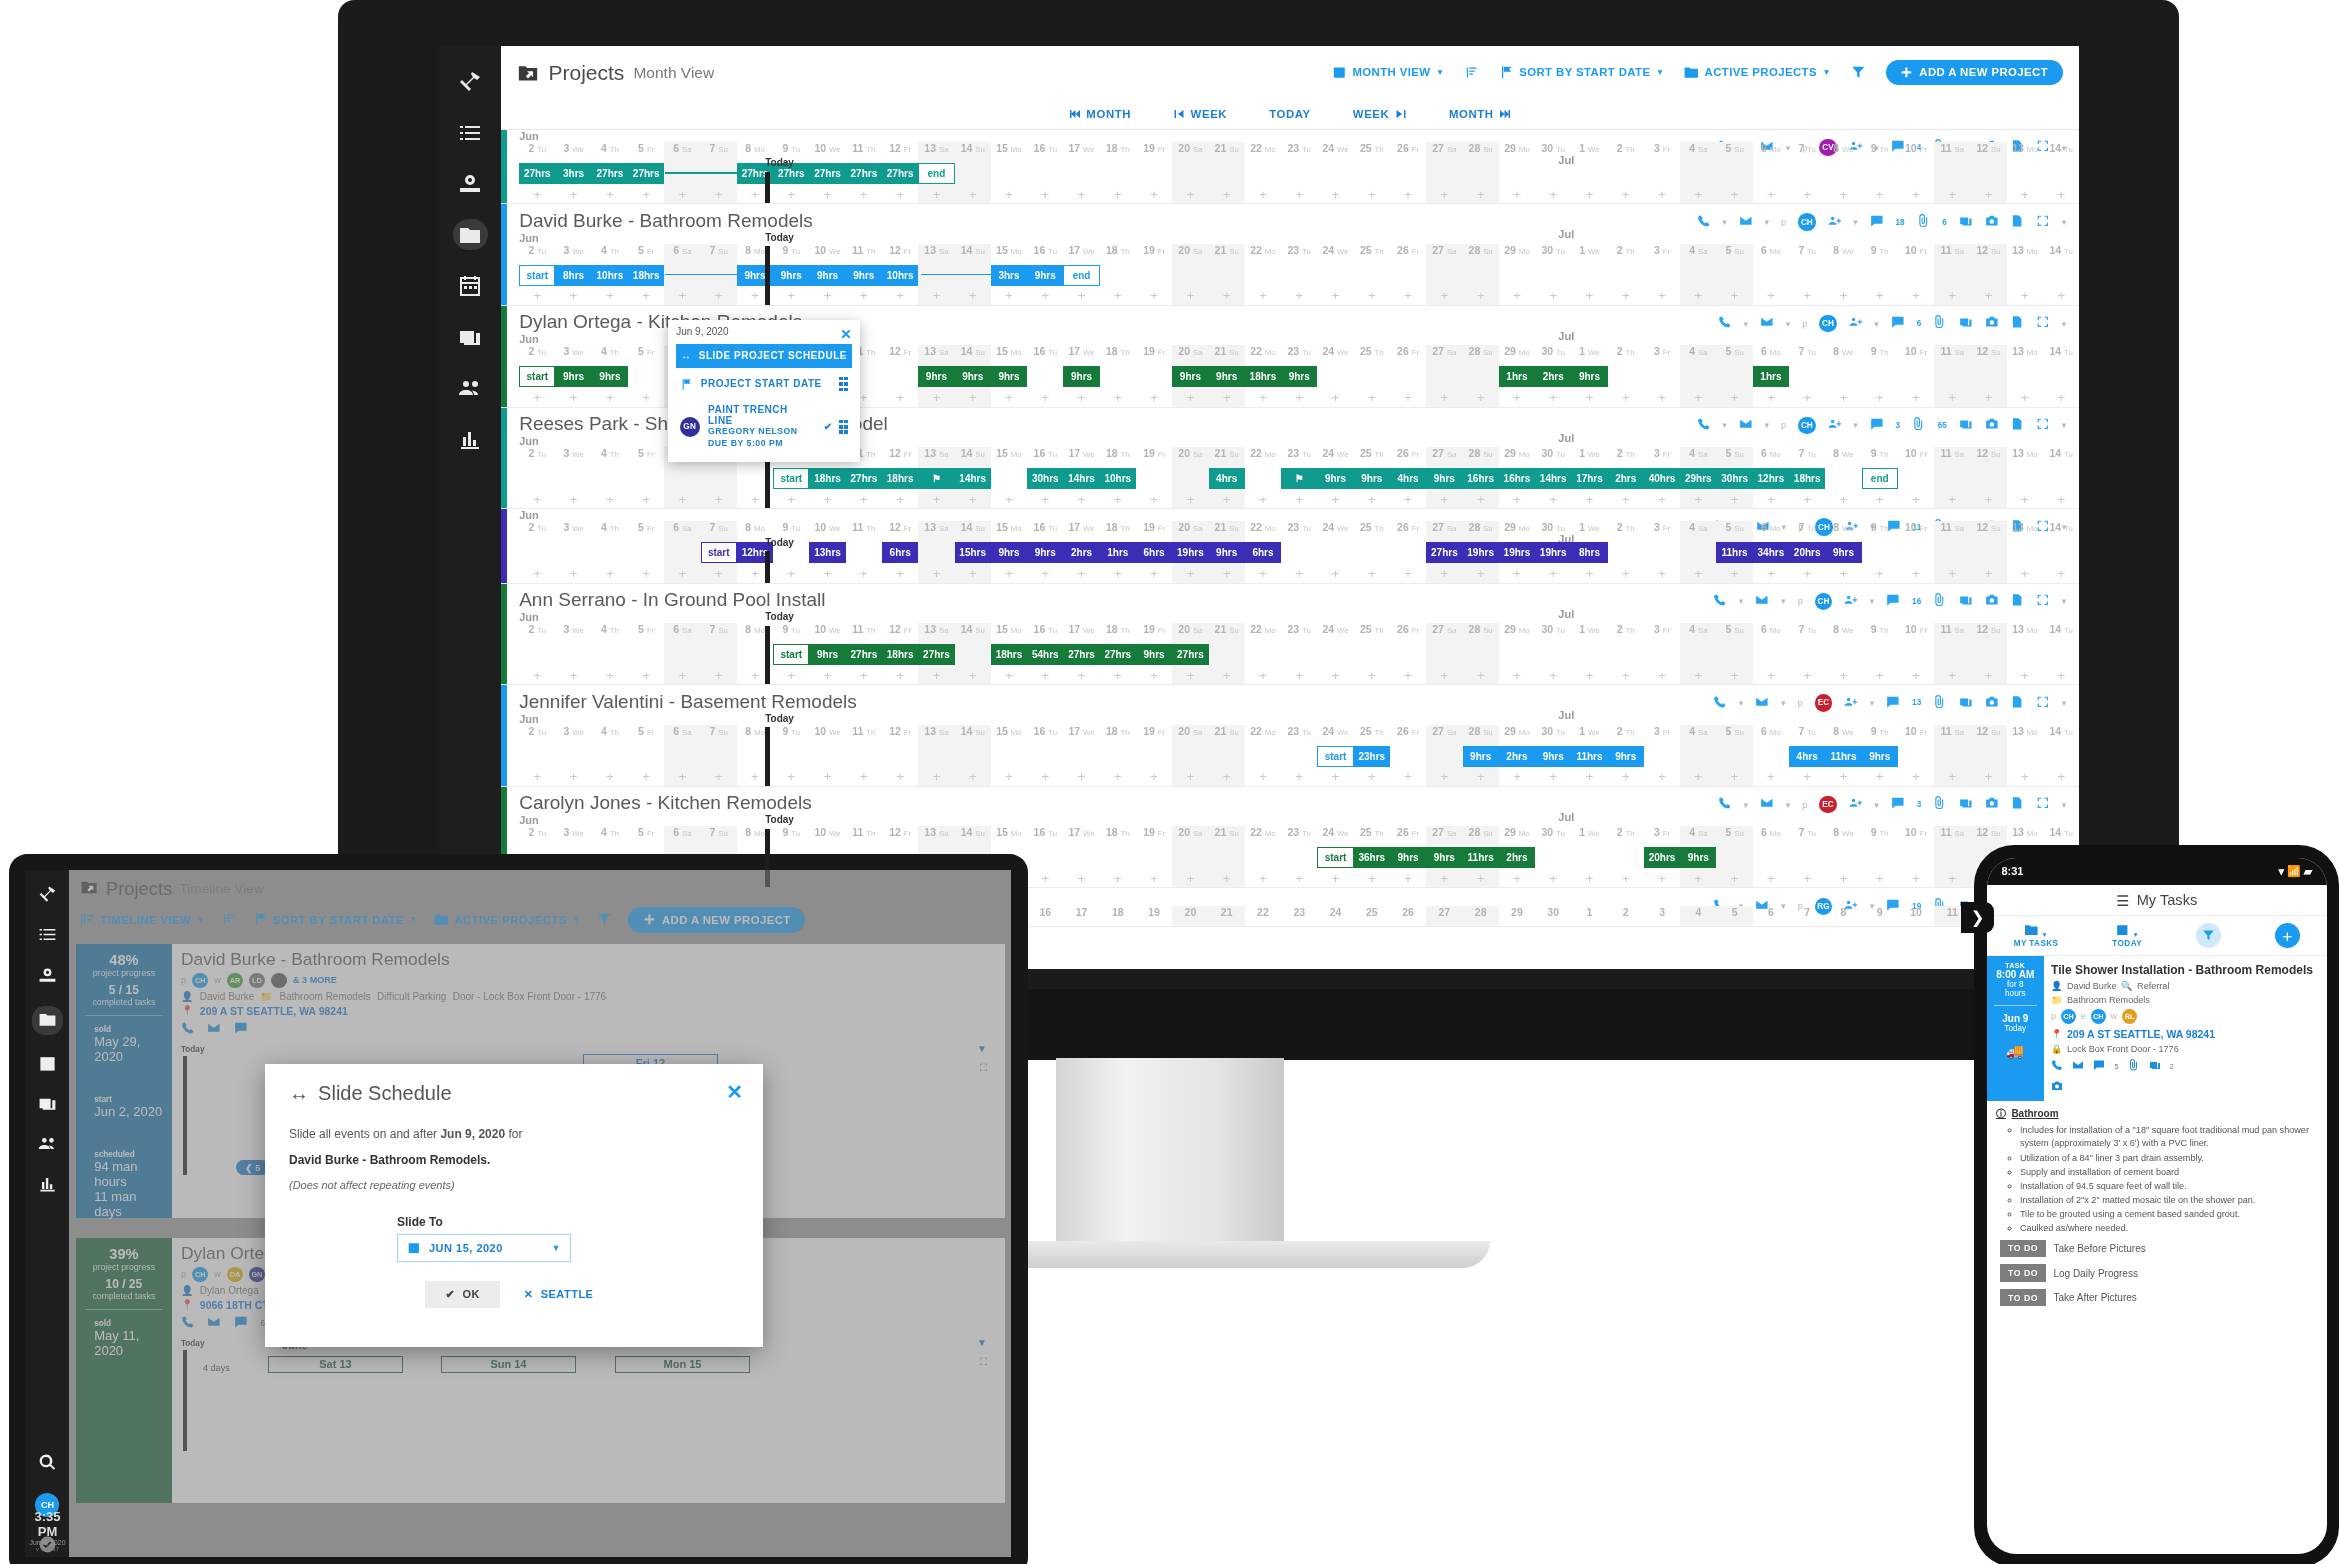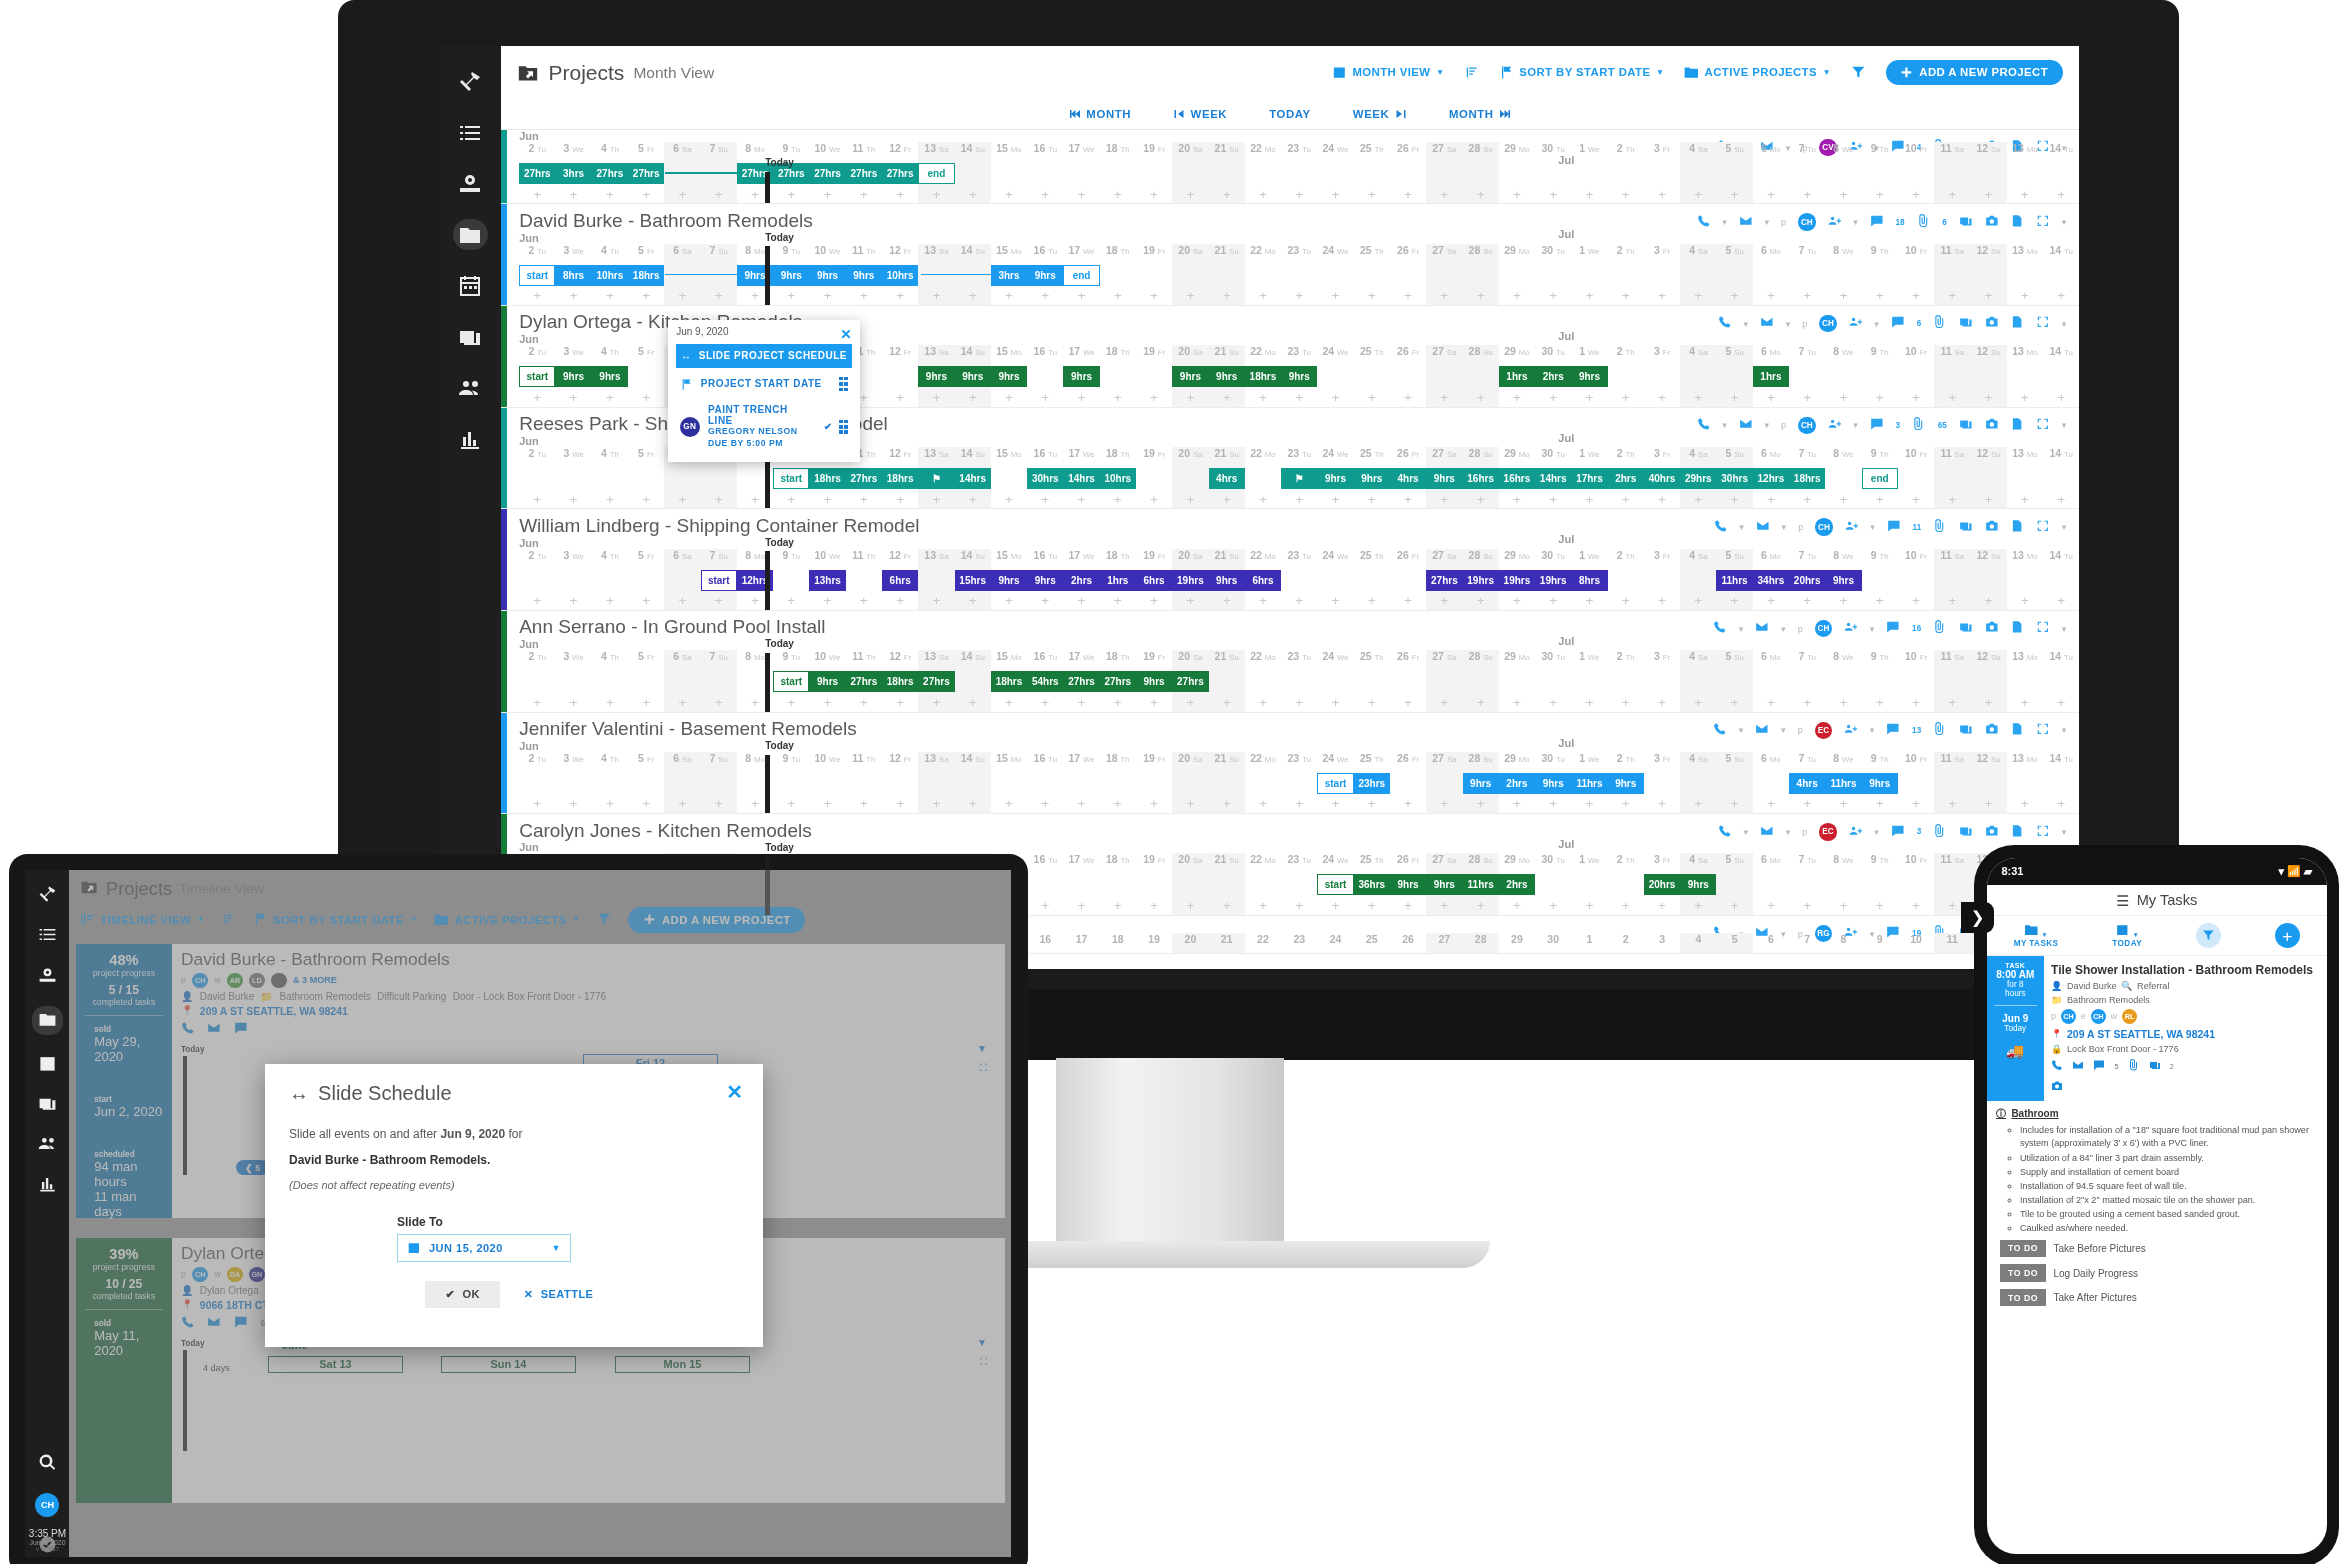--- a/index.html
+++ b/index.html
@@ -96,21 +96,21 @@
   .laptop { position:absolute; left:9.1px; top:854px; width:1019px; height:722px; }
   .lap-bezel { position:absolute; inset:0; background:#171717; border-radius:18.3px; }
   .lap-screen { position:absolute; left:16.4px; top:16.4px; width:986px; height:687px;
      background:#9c9c9c; overflow:hidden; }
   .lapdim { position:absolute; inset:0; background:rgba(130,130,130,.55); z-index:20; pointer-events:none;}
   .lrail { position:absolute; left:0; top:0; bottom:0; width:44px; background:#1e1e1e;
      display:flex; flex-direction:column; align-items:center; padding-top:14.6px; gap:18.3px; z-index:25;}
   .lrail svg { width:19px; height:19px; fill:#eee; }
   .lrail .sel { background:#3a3a3a; border-radius:12.8px; padding:3.7px 6.4px;}
   .lfoot { position:absolute; bottom:5.5px; left:0; width:44px; text-align:center; color:#ddd; z-index:25;}
-  .lfoot .tm { font-size:10px; font-weight:400; }
+  .lfoot .tm { font-size:13px; font-weight:700; }
   .lfoot .dt { font-size:6.9px; color:#999; }
   .lfoot .vr { font-size:6px; color:#777; }
   .lapbody { position:absolute; left:44px; top:0; right:0; bottom:0; }
   .lhead { padding:7.3px 11px 3.7px; }
   .lhead .r1 { display:flex; align-items:center; gap:7.3px; }
   .lhead .r1 .t1 { font-size:18.3px; color:#4c4c4c;}
   .lhead .r1 .t2 { font-size:13.7px; color:#777;}
   .lhead .r2 { display:flex; align-items:center; gap:16.4px; margin-top:7.3px; }
   .lcard { margin:7.3px 6.4px 0; position:relative; }
   .lside { position:absolute; left:0; top:0; bottom:0; width:96px; color:#fff; padding:8.2px 5.5px;
@@ -1174,21 +1174,20 @@
                   <div class="cell">+</div>
                   <div class="cell">+</div>
                   <div class="cell we">+</div>
                   <div class="cell we">+</div>
                   <div class="cell">+</div>
                   <div class="cell">+</div>
                 </div>
               </div>
               <div class="prow">
                 <div class="lbar" style="background: rgb(59, 45, 181);"></div>
-                <div class="pname">William Lindberg - Shipping Container Remodel</div>
                 <div class="monlbl">Jun</div>
                 <div class="ricons" style="top: 9.1px;">
                   <span><svg viewBox="0 0 24 24">
                       <path d="M6 2l4 5-2 2a14 14 0 007 7l2-2 5 4-3 4C10 22 2 14 2 5z"></path>
                     </svg></span>
                   <span class="lt">▾</span>
                   <span><svg viewBox="0 0 24 24">
                       <path d="M2 5h20v14H2zM2 5l10 7 10-7"></path>
                     </svg></span>
                   <span class="lt">▾</span>

